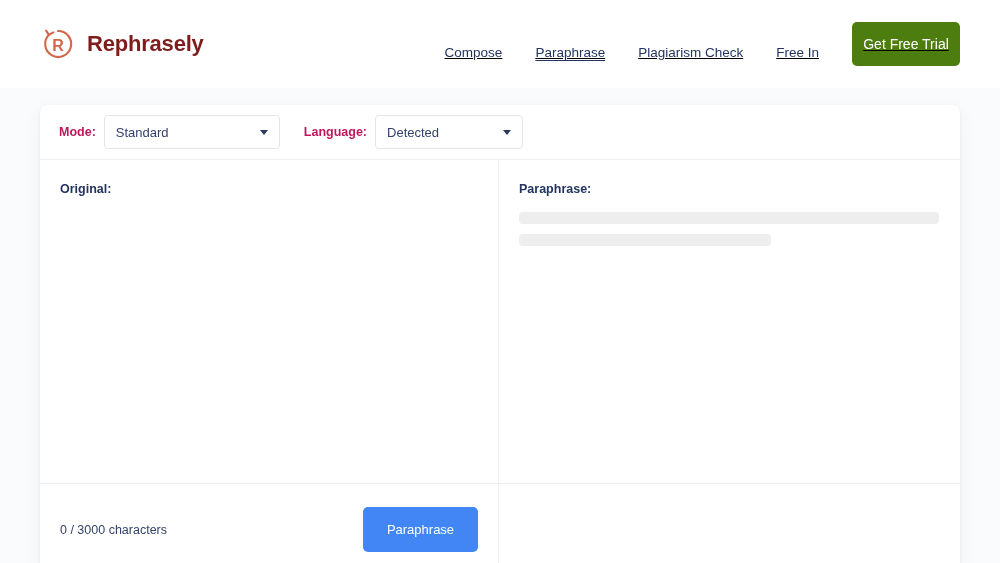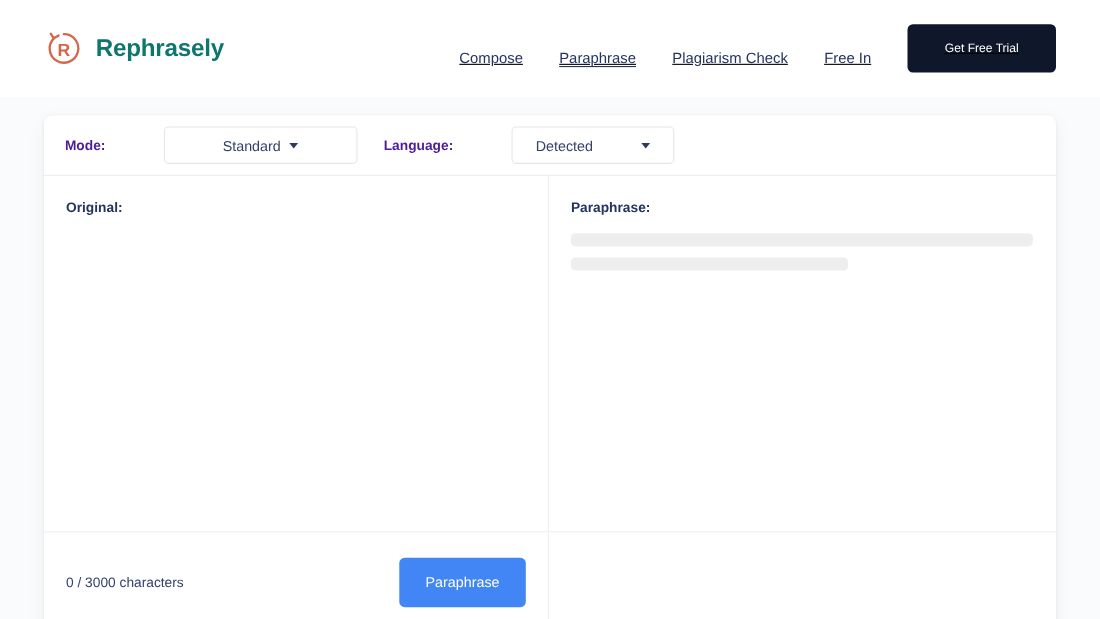--- a/index.html
+++ b/index.html
@@ -35,21 +35,21 @@
   }
   .brand-mark {
     width: 36px;
     height: 36px;
     display: block;
     flex: 0 0 auto;
   }
   .brand-name {
     font-size: 22px;
     font-weight: bold;
-    color: #0f766e;
+    color: #7f1d1d;
     letter-spacing: -0.2px;
     white-space: nowrap;
   }
 
   .nav {
     margin-left: auto;
     display: flex;
     align-items: flex-end;
     gap: 0;
     text-decoration: underline;
@@ -61,26 +61,26 @@
     margin-right: 33px;
     white-space: nowrap;
     cursor: pointer;
     text-decoration: none;
   }
   .nav-link.active {
     text-decoration: underline;
     text-underline-offset: 3px;
   }
   .cta-button {
-    background: #0f172a;
+    background: #4d7c0f;
     color: #ffffff;
-    font-size: 11px;
+    font-size: 14px;
     border: none;
     border-radius: 5px;
-    width: 135px;
+    width: 108px;
     height: 44px;
     cursor: pointer;
     font-family: inherit;
     white-space: nowrap;
   }
 
   
   .card {
     position: absolute;
     left: 40px;
@@ -99,37 +99,36 @@
     border-bottom: 1px solid #eceef1;
     display: flex;
     align-items: center;
     padding: 0 19px;
     box-sizing: border-box;
     gap: 0;
   }
   .toolbar-label {
     font-size: 12.5px;
     font-weight: bold;
-    color: #4c1d95;
+    color: #be185d;
     margin-right: 8px;
     white-space: nowrap;
   }
   .select-box {
     border: 1px solid #e3e6ea;
     border-radius: 4px;
     height: 34px;
     display: flex;
     align-items: center;
-    justify-content: center;
+    justify-content: space-between;
     padding: 12px 11px;
     box-sizing: border-box;
     background: #fff;
     cursor: pointer;
     user-select: none;
-    margin-left: 45px;
   }
   .select-box.mode { width: 176px; margin-right: 24px; }
   .select-box.language { width: 148px; gap: 36px; }
   .select-value {
     font-size: 13px;
     color: #33426b;
     white-space: nowrap;
   }
   .caret {
     width: 0; height: 0;

